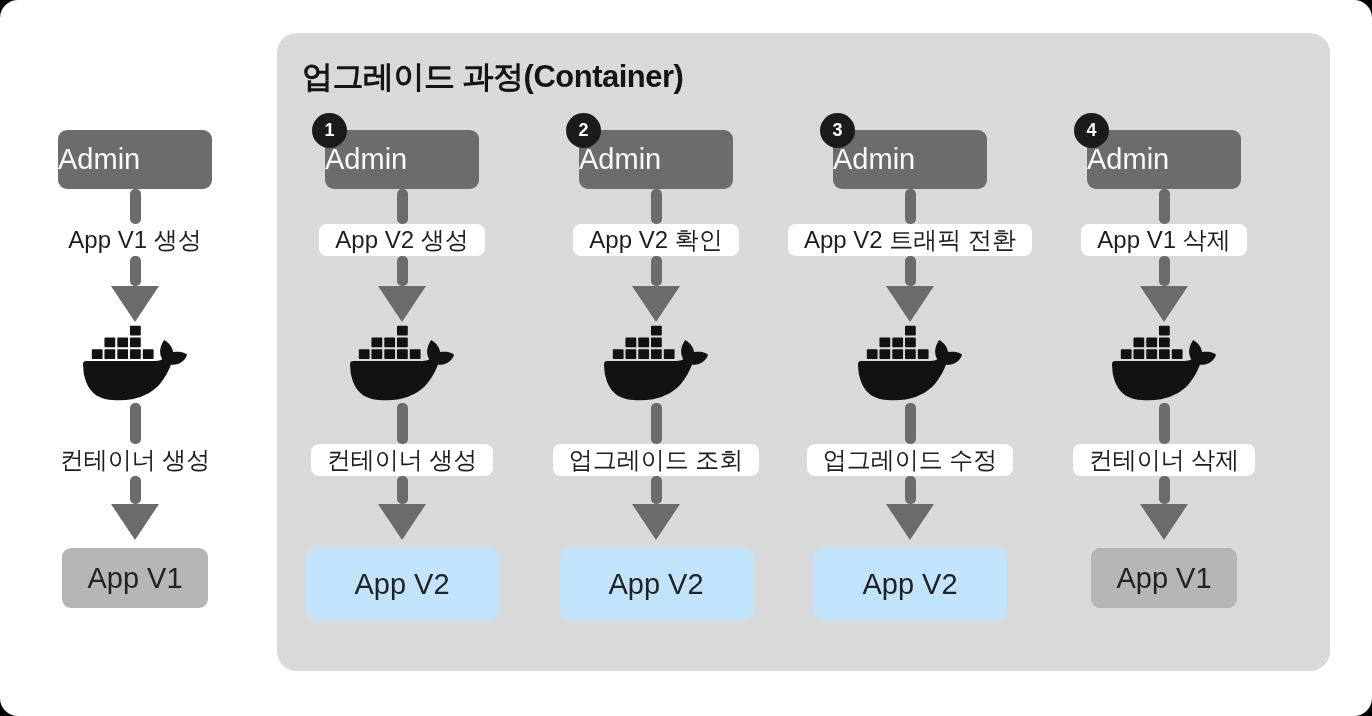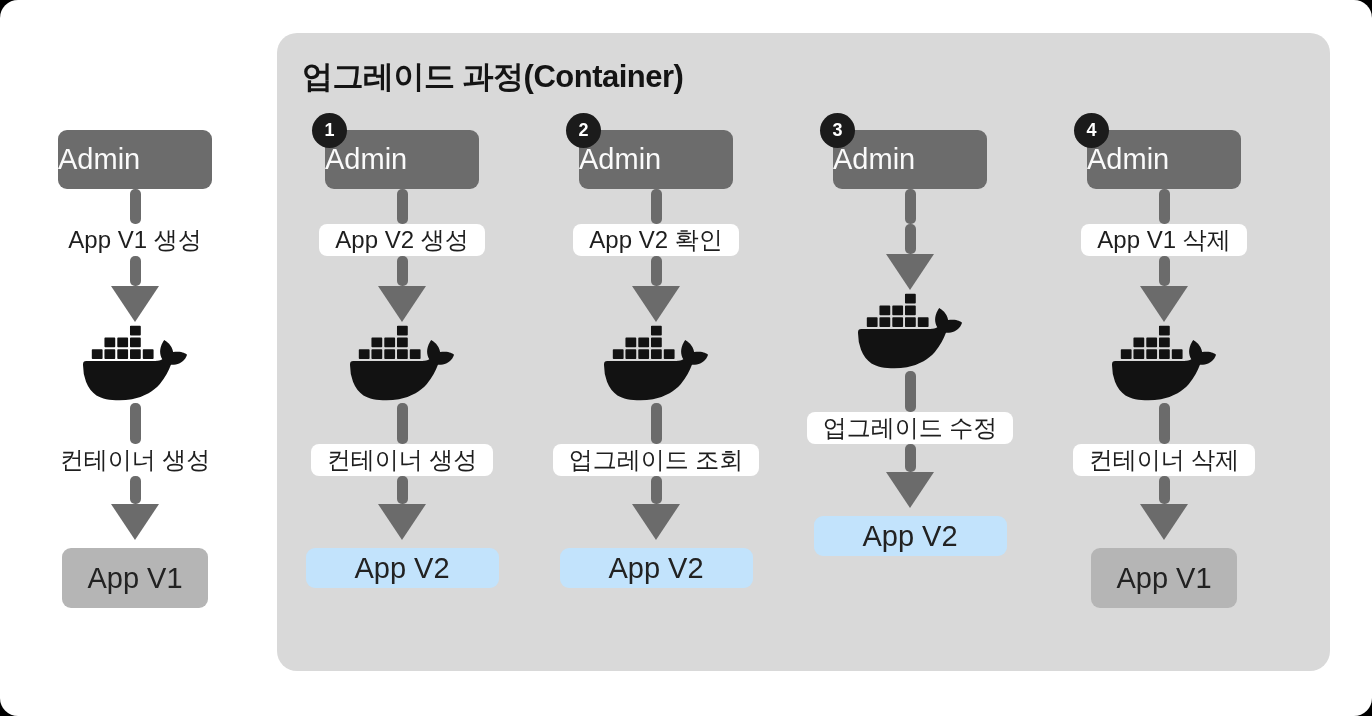--- a/index.html
+++ b/index.html
@@ -116,21 +116,21 @@
     display:flex;align-items:center;justify-content:center;
     overflow:visible;
   }
   .docker-svg{
     width:104px;height:104px;
     fill:var(--icon-color);
     flex:none;
   }
   .pre-result-gap{height:8px;}
   .result-box{
-    height:40px;
+    height:72px;
     border-radius:9px;
     display:flex;align-items:center;justify-content:center;
     font-size:29px;
     color:var(--result-text);
   }
   .result-box.blue{width:193px;background:var(--result-blue);}
   .result-box.gray{width:146px;background:var(--result-gray);height:60px;}
   .col-base{left:-15px;}
   .col-1{left:252px;}
   .col-2{left:506px;}
@@ -230,20 +230,23 @@
   </div>
 
   <div class="flow-col col-3">
     <div class="actor-wrap">
       <div class="badge">3</div>
       <div class="actor-box">
           <span>Admin</span>
         </div>
     </div>
     <div class="conn c1"></div>
+    <div class="label-zone">
+        <span class="pill">App V2 트래픽 전환</span>
+      </div>
     <div class="conn c2"></div>
     <div class="arrow-head"></div>
     <div class="icon-wrap">
       <svg class="docker-svg" viewBox="0 0 24 24">
           <path d="M13.983 11.078h2.119a.186.186 0 0 0 .186-.185V9.006a.186.186 0 0 0-.186-.186h-2.119a.185.185 0 0 0-.185.185v1.888c0 .102.083.185.185.185m-2.954-5.43h2.118a.186.186 0 0 0 .186-.186V3.574a.186.186 0 0 0-.186-.185h-2.118a.185.185 0 0 0-.185.185v1.888c0 .102.082.185.185.185m0 2.716h2.118a.187.187 0 0 0 .186-.186V6.29a.186.186 0 0 0-.186-.185h-2.118a.185.185 0 0 0-.185.185v1.887c0 .102.082.185.185.186m-2.93 0h2.12a.186.186 0 0 0 .184-.186V6.29a.185.185 0 0 0-.185-.185H8.1a.185.185 0 0 0-.185.185v1.887c0 .102.083.185.185.186m-2.964 0h2.119a.186.186 0 0 0 .185-.186V6.29a.185.185 0 0 0-.185-.185H5.136a.186.186 0 0 0-.186.185v1.887c0 .102.084.185.186.186m5.893 2.715h2.118a.186.186 0 0 0 .186-.185V9.006a.186.186 0 0 0-.186-.186h-2.118a.185.185 0 0 0-.185.185v1.888c0 .102.082.185.185.185m-2.93 0h2.12a.185.185 0 0 0 .184-.185V9.006a.185.185 0 0 0-.184-.186h-2.12a.185.185 0 0 0-.184.185v1.888c0 .102.083.185.185.185m-2.964 0h2.119a.185.185 0 0 0 .185-.185V9.006a.185.185 0 0 0-.184-.186h-2.12a.186.186 0 0 0-.186.186v1.887c0 .102.084.185.186.185m-2.92 0h2.12a.185.185 0 0 0 .184-.185V9.006a.185.185 0 0 0-.184-.186h-2.12a.185.185 0 0 0-.184.185v1.888c0 .102.082.185.185.185M23.763 9.89c-.065-.051-.672-.51-1.954-.51-.338.001-.676.03-1.01.087-.248-1.7-1.653-2.53-1.716-2.566l-.344-.199-.226.327c-.284.438-.49.922-.612 1.43-.23.97-.09 1.882.403 2.661-.595.332-1.55.413-1.744.42H.751a.751.751 0 0 0-.75.748 11.376 11.376 0 0 0 .692 4.062c.545 1.428 1.355 2.48 2.41 3.124 1.18.723 3.1 1.137 5.275 1.137.983.003 1.963-.086 2.93-.266a12.248 12.248 0 0 0 3.823-1.389c.98-.567 1.86-1.288 2.61-2.136 1.252-1.418 1.998-2.997 2.553-4.4h.221c1.372 0 2.215-.549 2.68-1.009.309-.293.55-.65.707-1.046l.098-.288z"></path>
         </svg>
     </div>
     <div class="conn c3"></div>
     <div class="label-zone">
         <span class="pill">업그레이드 수정</span>

